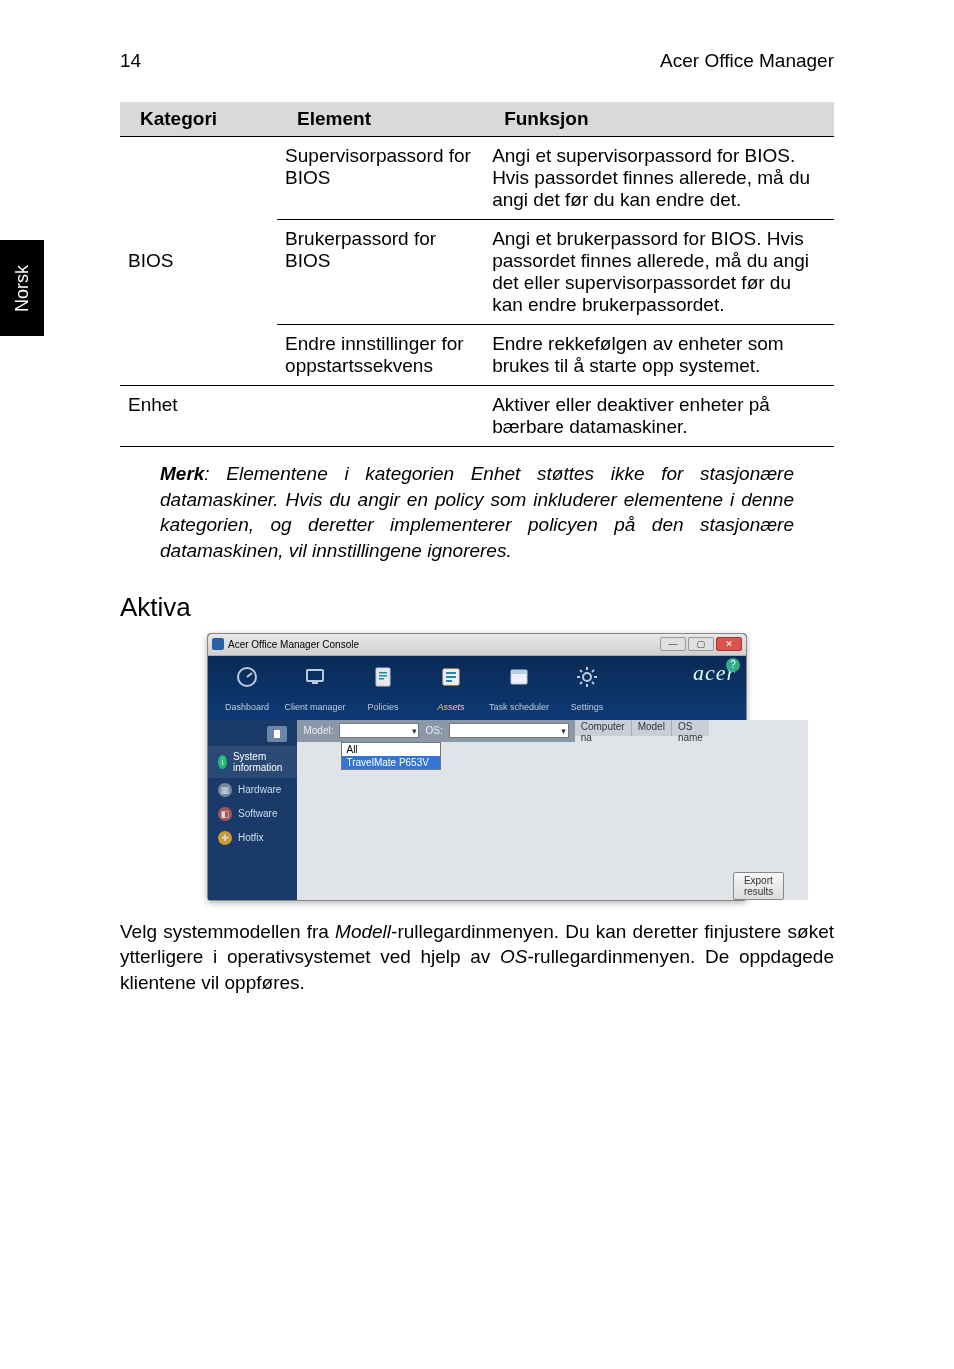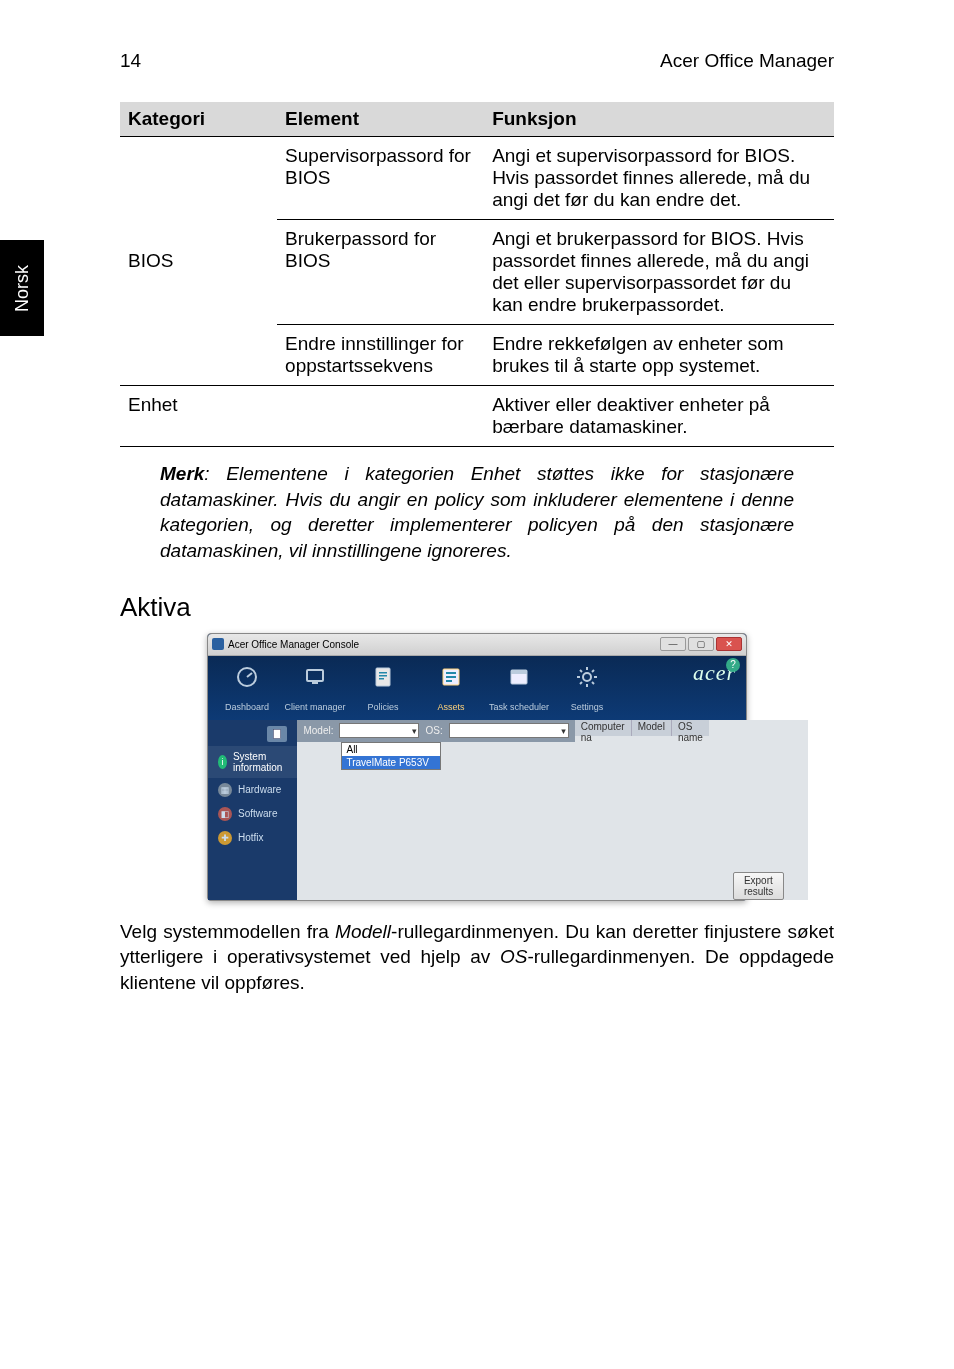--- a/index.html
+++ b/index.html
@@ -14,21 +14,21 @@
     display: flex; align-items: center; justify-content: center;
     writing-mode: vertical-rl;
     transform: rotate(180deg);
     font-size: 18px;
     border-top-left-radius: 0; border-top-right-radius: 0;
   }
   .header-row { display: flex; justify-content: space-between; margin-bottom: 30px; font-size: 19px; }
   .page-num { }
   .header-title { }
   table.bios { width: 100%; border-collapse: collapse; font-size: 19px; }
-  table.bios th { text-align: left; background: #d9d9d9; font-weight: bold; padding: 6px 8px; border-bottom: 1px solid #000; }
+  table.bios th { text-align: left; background: #d9d9d9; font-weight: bold; padding: 6px 20px; border-bottom: 1px solid #000; }
   table.bios td { padding: 8px 8px; vertical-align: top; border-bottom: 1px solid #000; }
   table.bios td.cat { vertical-align: middle; }
   .note { margin: 14px 40px 0 40px; font-size: 19px; font-style: italic; text-align: justify; line-height: 1.35; }
   .note .bold { font-weight: bold; }
   h2.section { font-size: 26px; font-weight: normal; margin: 28px 0 8px 0; }
   .para { font-size: 19px; text-align: justify; line-height: 1.35; margin-bottom: 14px; }
   .para .ital { font-style: italic; }
 
   .console-wrap { display: flex; justify-content: center; margin: 10px 0 18px 0; }
   .console {
@@ -44,21 +44,21 @@
   .ticon { width: 12px; height: 12px; background: #2a60a0; border-radius: 2px; }
   .tbtns { display: flex; gap: 2px; }
   .tbtn { width: 26px; height: 14px; background: #e0e0e0; border: 1px solid #999; border-radius: 2px; font-size: 9px; display:flex;align-items:center;justify-content:center;color:#333;}
   .tbtn.close { background: #d9534f; color: #fff; border-color:#a33; }
 
   .navbar {
     height: 64px; background: linear-gradient(#0a2a55,#0d3a75); display: flex; align-items: center; padding: 0 8px; gap: 6px;
     position: relative;
   }
   .navitem { display: flex; flex-direction: column; align-items: center; gap: 12px; width: 62px; color: #bcd; font-size: 9px; cursor: pointer; padding: 4px 0; border-radius: 4px; justify-content: flex-end; }
-  .navitem.active { color: #ffd27a; }
+  .navitem.active { color: #ffd27a; font-style: italic; }
   .navitem .nicon { width: 28px; height: 26px; display:flex; align-items:center; justify-content:center; }
   .navitem .nicon svg { width: 26px; height: 24px; }
   .brand { position: absolute; right: 10px; top: 4px; font-style: italic; font-size: 22px; font-family: Georgia, serif; color: #dfe; letter-spacing: 1px; }
   .help { position: absolute; right: 6px; top: 2px; width: 14px; height: 14px; background:#3a8; border-radius:50%; color:#fff; font-size:10px; display:flex;align-items:center;justify-content:center;}
 
   .body-row { display: flex; height: 180px; }
   .sidepanel { width: 150px; background: #1a3a6a; padding: 6px 0; }
   .sp-top { display:flex; justify-content:flex-end; padding: 0 10px 4px 10px;}
   .sp-iconbox { width: 20px; height: 16px; background:#6a87a8; border-radius:2px; display:flex;align-items:center;justify-content:center;}
   .sp-item { display:flex; align-items:center; gap:6px; padding: 5px 10px; color:#cde; font-size:10px; cursor:pointer;}

